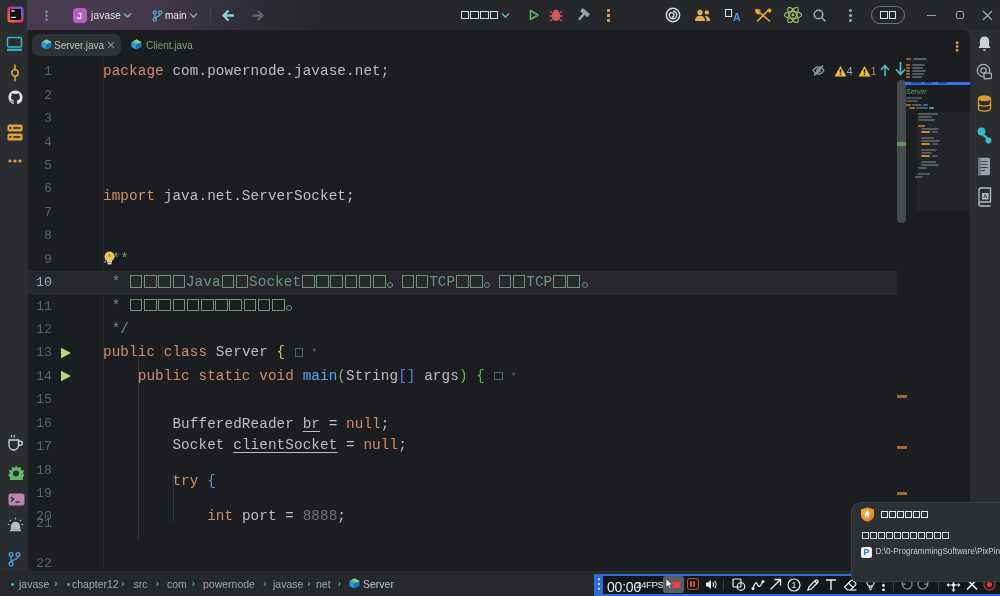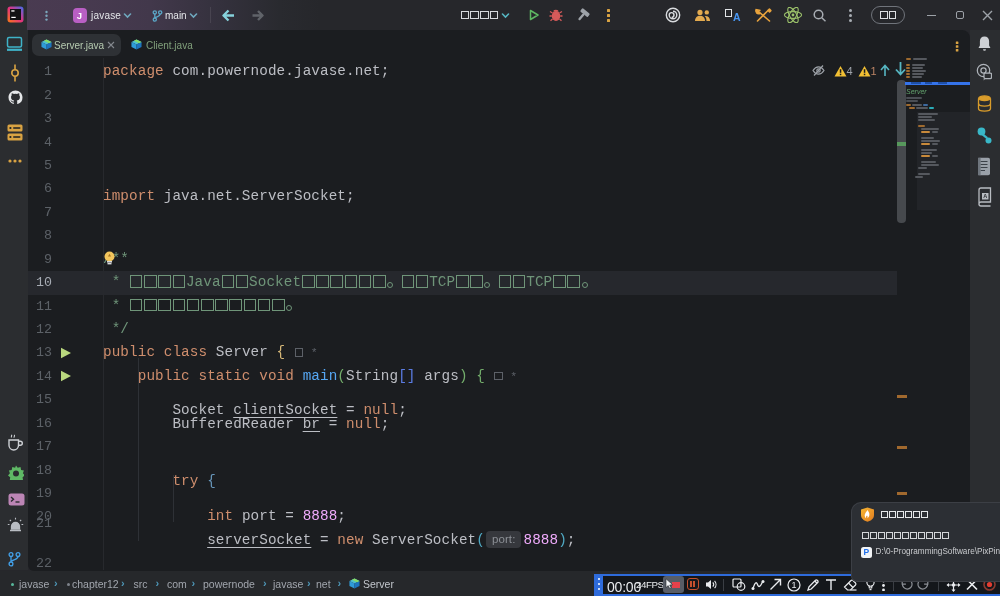--- a/index.html
+++ b/index.html
@@ -11,21 +11,21 @@
   background:linear-gradient(90deg,#4A3B51 0px,#483A50 80px,#42384B 150px,#34313D 220px,#292A2F 280px,#26272B 320px,#26272B 100%)}
 #tbdark{position:absolute;left:0;top:0;width:27px;height:30px;background:#2B2D30}
 #leftstripe{position:absolute;left:0;top:30px;width:28px;height:540px;background:#2B2D30}
 #rightstripe{position:absolute;left:970px;top:30px;width:30px;height:540px;background:#2B2D30}
 #editor{position:absolute;left:28px;top:30px;width:942px;height:541px;background:#1B1D20;border-radius:0 8px 6px 6px;overflow:hidden}
 #caretrow{position:absolute;left:0;top:241.1px;width:869px;height:23.43px;background:#26282D}
 .ln{position:absolute;left:0;width:24px;text-align:right;height:23.43px;line-height:23.43px;
   font-family:"Liberation Mono",monospace;font-size:13.3px;color:#5C6167}
 .cl{position:absolute;left:75px;height:23.43px;line-height:23.43px;white-space:pre;
   font-family:"Liberation Mono",monospace;font-size:14.3px;letter-spacing:0.1px;color:#BCBEC4}
-.kw{color:#CF8E6D}.cm{color:#6F9579}.nm{color:#f0abfc}.fn{color:#56A8F5}
+.kw{color:#CF8E6D}.cm{color:#6F9579}.nm{color:#737373}.fn{color:#56A8F5}
 .y1{color:#D5B778}.gr{color:#73AD6B}.bl{color:#5B7CE3}.lb{color:#6896BA}.tl{color:#4FA8C2}
 .inl{color:#5D6168}
 .un{text-decoration:underline;text-underline-offset:3px}
 .chip{display:inline-block;height:17px;line-height:17px;padding:0 6px;border-radius:4px;
   background:#36383D;color:#8C9096;font-family:"Liberation Sans",sans-serif;font-size:11.5px;
   vertical-align:1px;margin:0 2px 0 1px}
 .kc{display:inline-block;width:12.5px;height:12.5px;border:1px solid;margin:0 0.87px;vertical-align:-1.5px}
 .pc{display:inline-block;position:relative;width:12.5px;height:12.5px;margin:0 0.87px;vertical-align:-1.5px}
 .pc::after{content:'';position:absolute;left:0;bottom:0;width:4px;height:4px;border:1px solid;border-radius:50%}
 .k10{display:inline-block;width:8.6px;height:8.8px;border:1px solid;margin:0 0.55px;vertical-align:-0.5px}
@@ -203,30 +203,29 @@
 <div class="ln" style="top:264.5px">11</div>
 <div class="cl" style="top:264.5px"><span class="cm"> * <i class="kc"></i><i class="kc"></i><i class="kc"></i><i class="kc"></i><i class="kc"></i><i class="kc"></i><i class="kc"></i><i class="kc"></i><i class="kc"></i><i class="kc"></i><i class="kc"></i><i class="pc"></i></span></div>
 <div class="ln" style="top:287.9px">12</div>
 <div class="cl" style="top:287.9px"><span class="cm"> */</span></div>
 <div class="ln" style="top:311.4px">13</div>
 <div class="cl" style="top:311.4px"><span class="kw">public class </span>Server <span class="y1">{</span> <span class="inl" style="font-size:11.5px"><i class="k10"></i> *</span></div>
 <div class="ln" style="top:334.8px">14</div>
 <div class="cl" style="top:334.8px">    <span class="kw">public static void </span><span class="fn">main</span><span class="gr">(</span>String<span class="bl">[]</span> args<span class="gr">)</span> <span class="gr">{</span> <span class="inl" style="font-size:11.5px"><i class="k10"></i> *</span></div>
 <div class="ln" style="top:358px">15</div>
 <div class="ln" style="top:381.6px">16</div>
-<div class="cl" style="top:369px">        Socket <span class="un">clientSocket</span> = <span class="kw">null</span>;</div>
+<div class="cl" style="top:404px">        Socket <span class="un">clientSocket</span> = <span class="kw">null</span>;</div>
 <div class="ln" style="top:405.1px">17</div>
 <div class="cl" style="top:383px">        BufferedReader <span class="un">br</span> = <span class="kw">null</span>;</div>
 <div class="ln" style="top:428.5px">18</div>
 <div class="ln" style="top:451.9px">19</div>
 <div class="cl" style="top:440px">        <span class="kw">try</span> <span class="lb">{</span></div>
 <div class="ln" style="top:475.4px">20</div>
 <div class="cl" style="top:475.4px">            <span class="kw">int</span> port = <span class="nm">8888</span>;</div>
 <div class="ln" style="top:482px">21</div>
-<div class="cl" style="top:498.8px">            <span class="un">serverSocket</span> = <span class="kw">new</span> ServerSocket<span class="tl">(</span><span class="chip">port:</span><span class="nm">8888</span><span class="tl">)</span>;</div>
 <div class="ln" style="top:522.2px">22</div>
 </div>
 <div id="tab1"></div>
 <svg class="abs" style="left:40.5px;top:38.5px;" width="11" height="11" viewBox="0 0 11 11">
       <g transform="scale(0.9166666666666666)">
 <path d="M6 0.5 L11.5 3.2 L6 5.9 L0.5 3.2 Z" fill="#4FC0CF"></path>
 <path d="M0.5 3.2 L6 5.9 V11.5 L0.5 8.8 Z" fill="#2F9BD8"></path>
 <path d="M11.5 3.2 L6 5.9 V11.5 L11.5 8.8 Z" fill="#1D74BE"></path>
 <path d="M6 0.5 L11.5 3.2 L8.7 4.55 L3.2 1.85 Z" fill="#86DB66"></path>
       </g>

